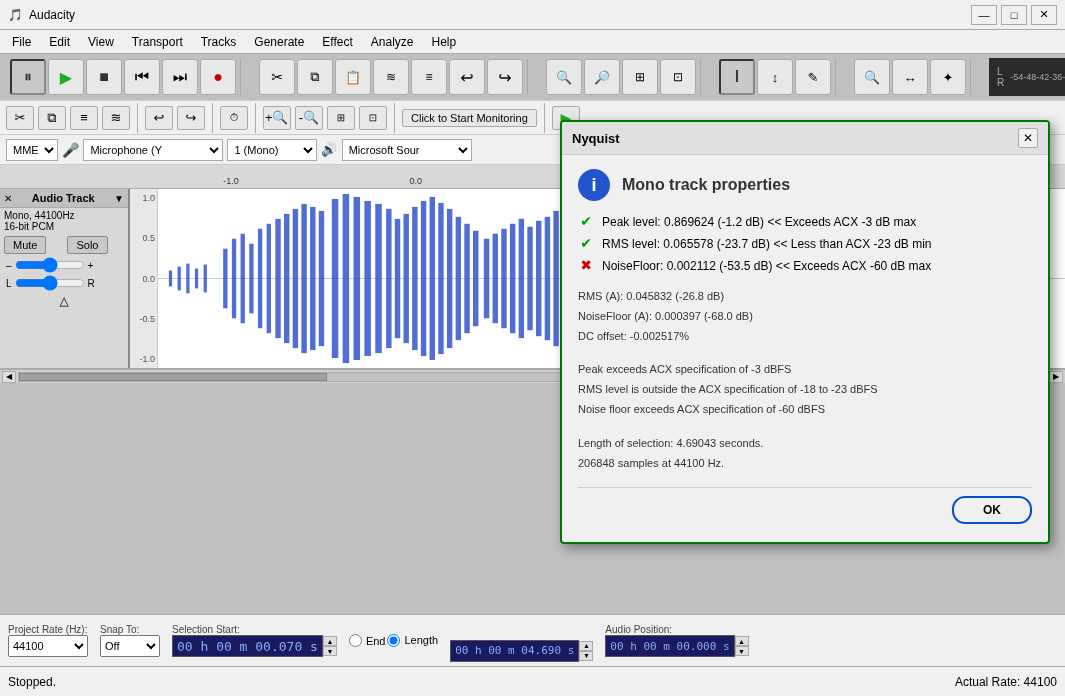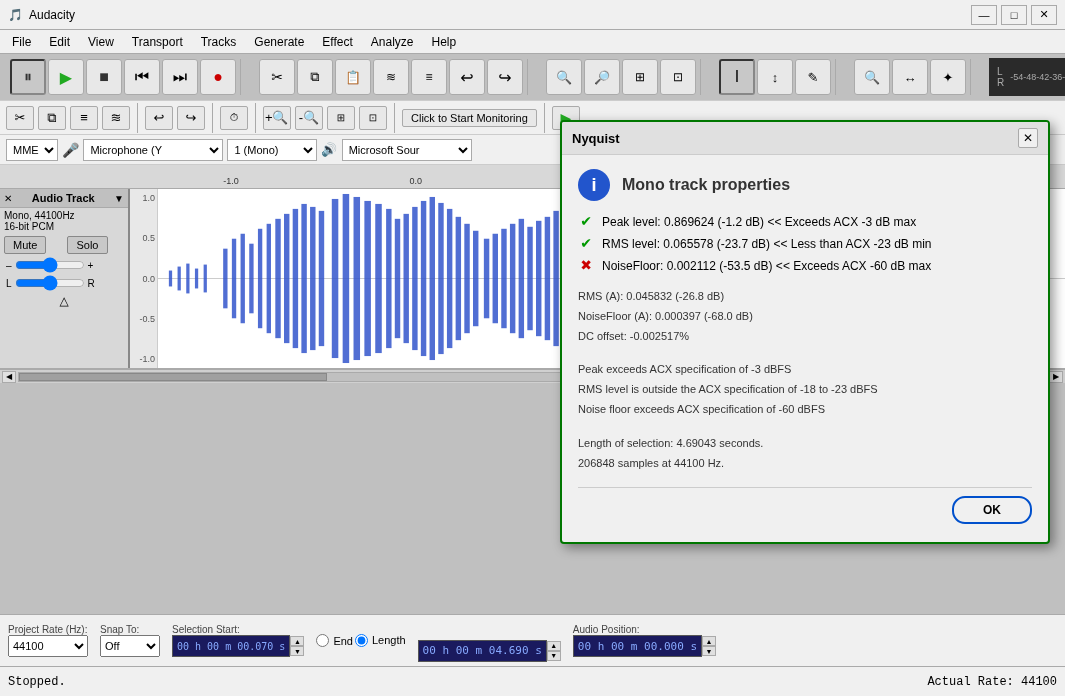--- a/index.html
+++ b/index.html
@@ -167,21 +167,20 @@
       background: #f0f0f0;
       border-top: 1px solid #aaa;
       display: flex;
       align-items: center;
       padding: 0 8px;
       justify-content: space-between;
       position: absolute;
       bottom: 0;
       left: 0;
       right: 0;
-      font-family: Liberation Mono, monospace;
     }
 
     
     #bottom-controls {
       height: 52px;
       background: #f0f0f0;
       border-top: 1px solid #aaa;
       display: flex;
       align-items: center;
       padding: 4px 8px;
@@ -644,21 +643,21 @@
   <div>
     <div style="font-size:10px; color:#444;">Snap To:</div>
     <select style="height:22px; font-size:11px; width:60px;">
       <option>Off</option>
     </select>
   </div>
 
   <div>
     <div style="font-size:10px; color:#444;">Selection Start:</div>
     <div style="display:flex; align-items:center;">
-      <div style="background:#1a1a5e; color:#88aaff; font-family:monospace; font-size:10px; padding:2px 4px; border:1px solid #555; height:22px; display:flex; align-items:center;">00 h 00 m 00.070 s</div>
+      <div style="background:#1a1a5e; color:#88aaff; font-family:monospace; font-size:13px; padding:2px 4px; border:1px solid #555; height:22px; display:flex; align-items:center;">00 h 00 m 00.070 s</div>
       <div style="display:flex; flex-direction:column;">
         <button style="width:14px; height:10px; border:1px solid #aaa; background:#e0e0e0; cursor:pointer; font-size:7px; line-height:1;">▲</button>
         <button style="width:14px; height:10px; border:1px solid #aaa; background:#e0e0e0; cursor:pointer; font-size:7px; line-height:1;">▼</button>
       </div>
     </div>
   </div>
 
   <div style="display:flex; flex-direction:row; gap:2px;">
     <div style="display:flex; align-items:center; gap:4px; font-size:11px;">
       <input type="radio" name="end-length" id="end-radio" style="">

